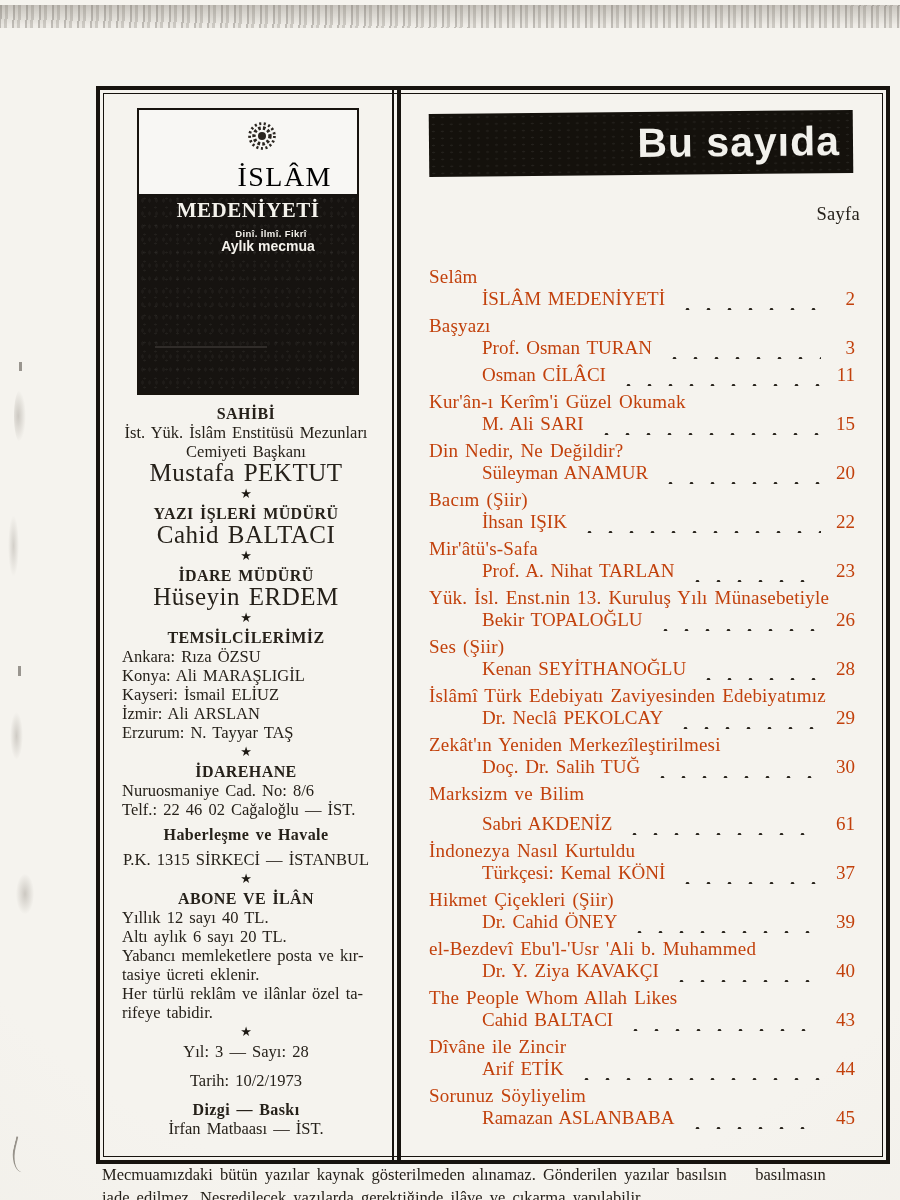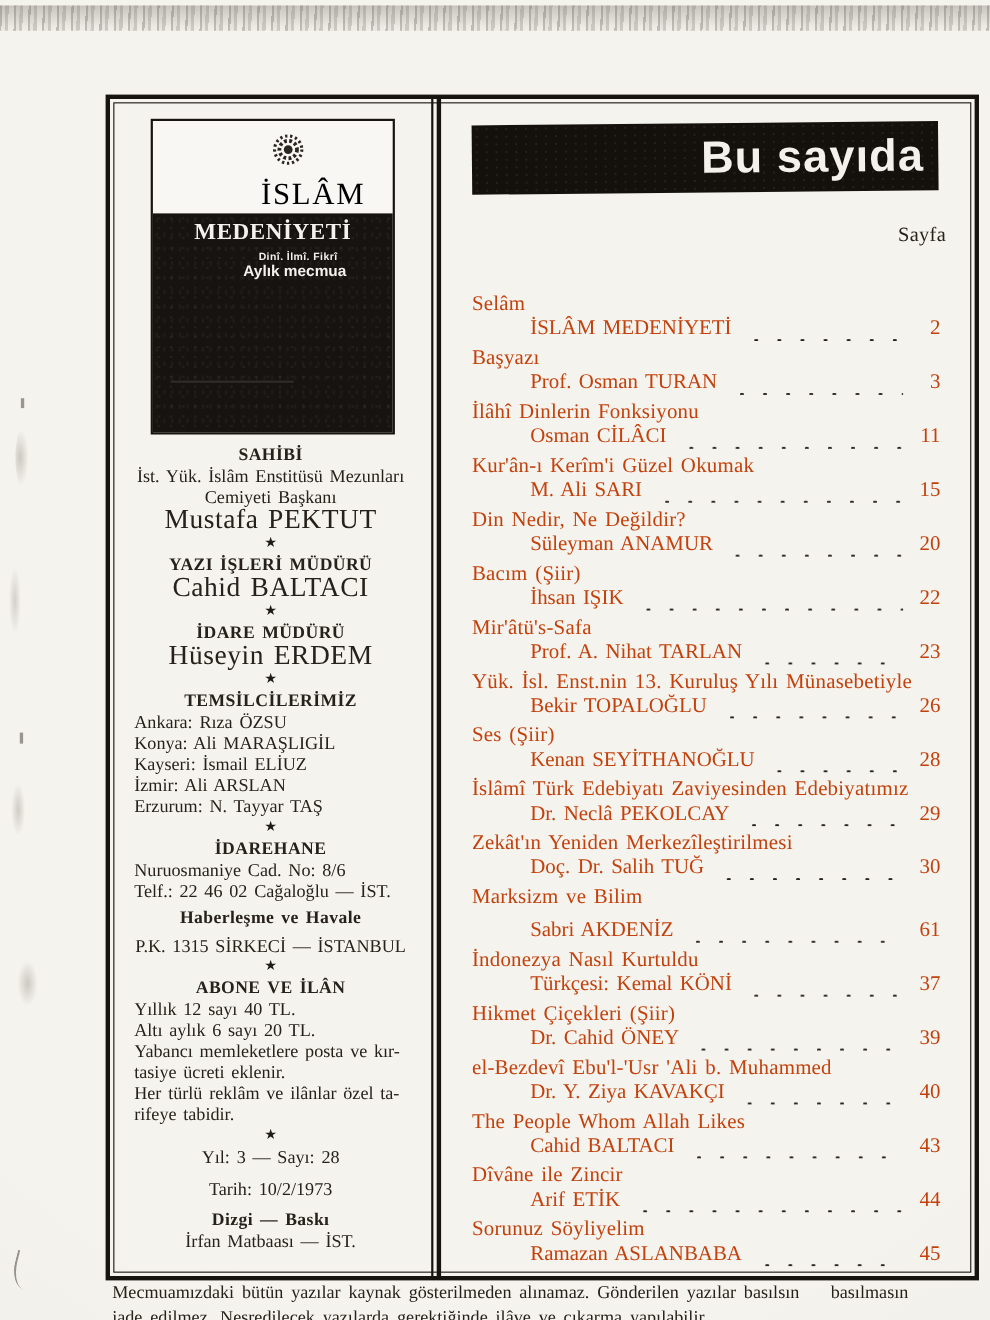--- a/index.html
+++ b/index.html
@@ -186,21 +186,20 @@
         <div class="toc-entry">
           <div class="toc-title">Başyazı</div>
           <div class="toc-line2">
             <span class="toc-author">Prof. Osman TURAN</span>
             <span class="toc-dots"></span>
             <span class="toc-page">3</span>
           </div>
         </div>
 
         <div class="toc-entry">
-          <div class="toc-title">İlâhî Dinlerin Fonksiyonu</div>
           <div class="toc-line2">
             <span class="toc-author">Osman CİLÂCI</span>
             <span class="toc-dots"></span>
             <span class="toc-page">11</span>
           </div>
         </div>
 
         <div class="toc-entry">
           <div class="toc-title">Kur'ân-ı Kerîm'i Güzel Okumak</div>
           <div class="toc-line2">

